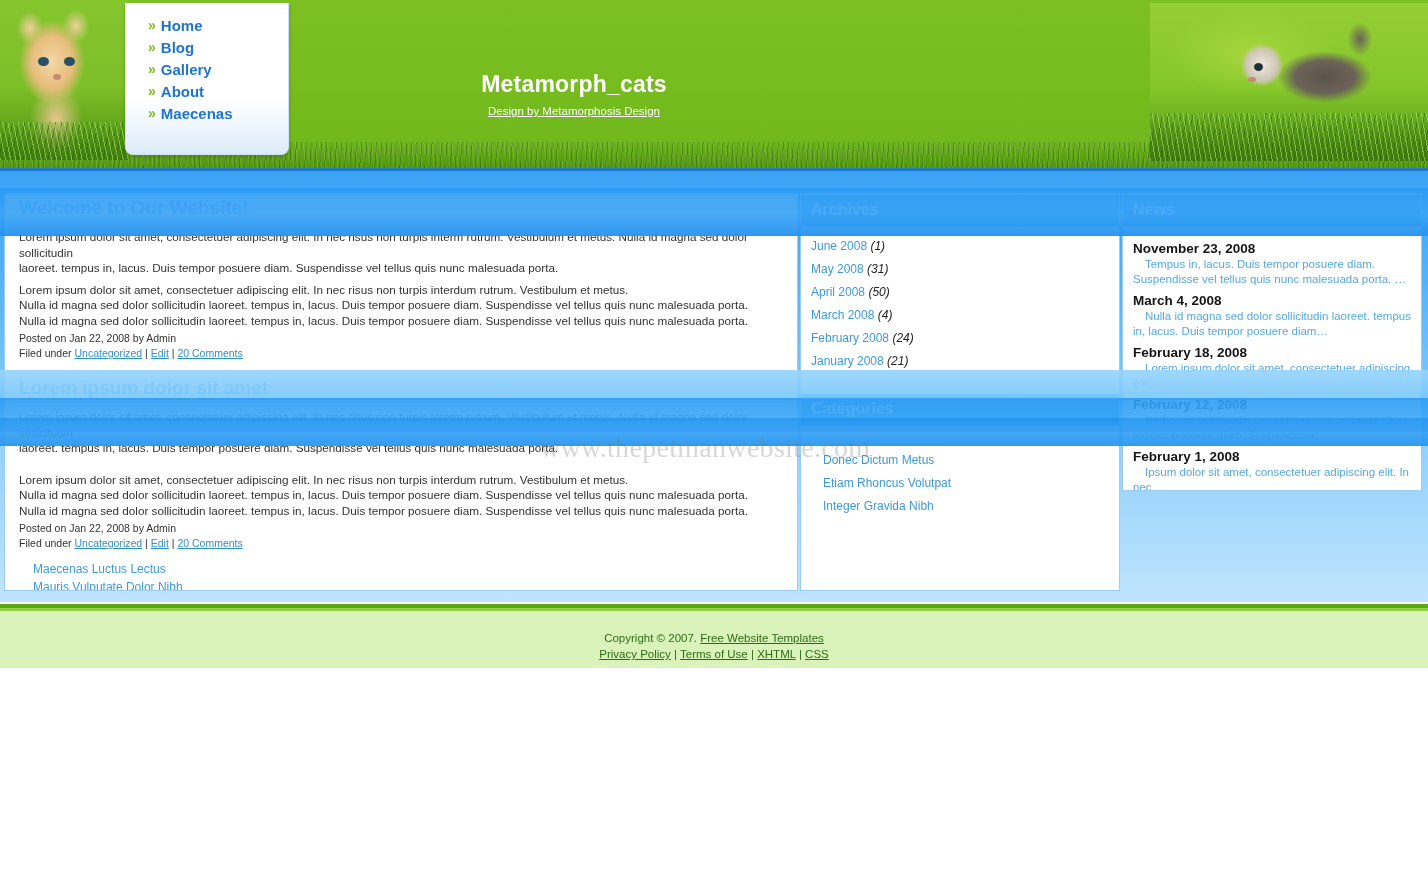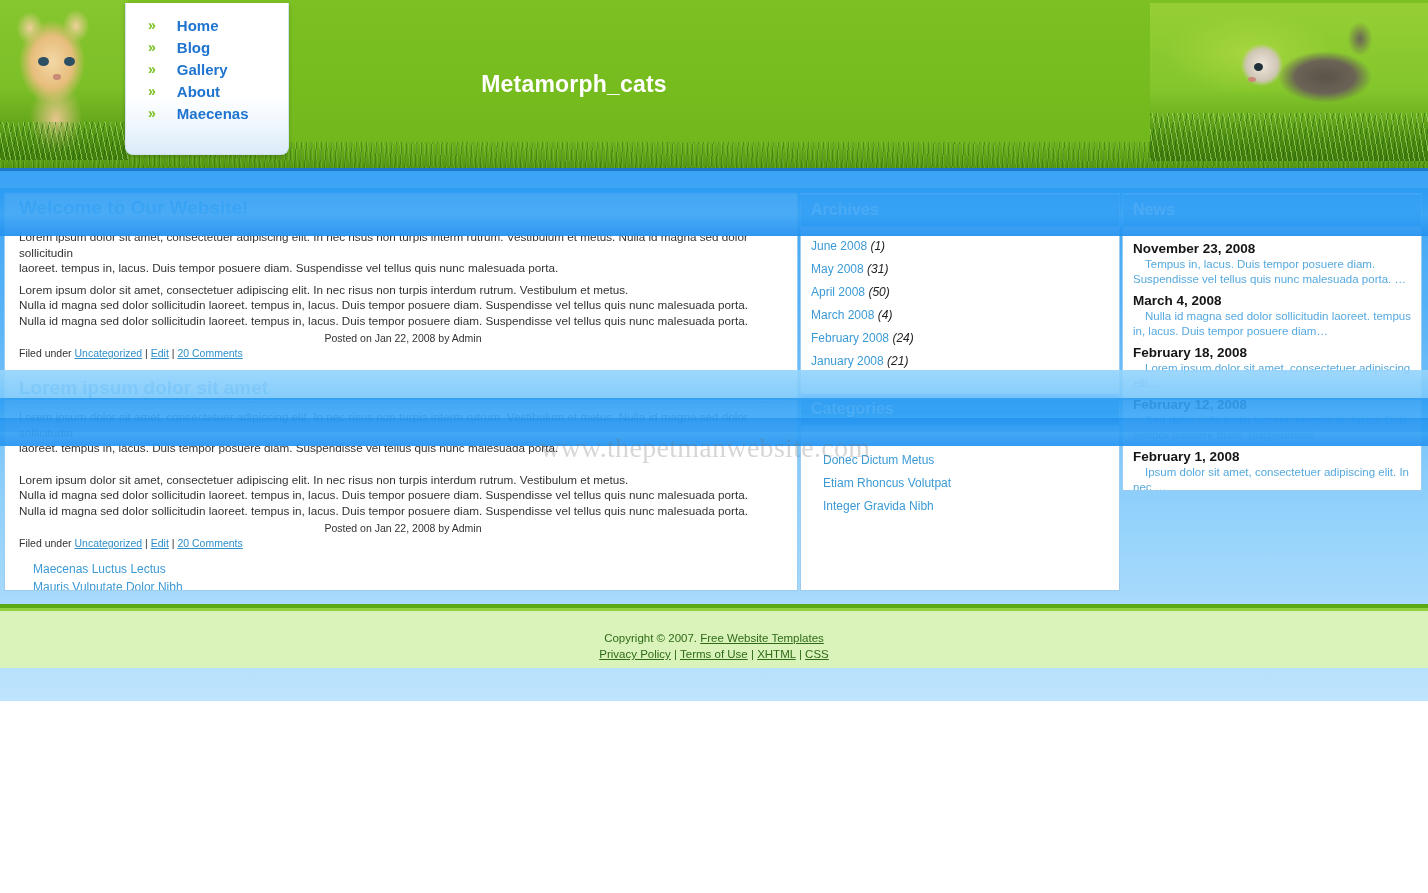--- a/index.html
+++ b/index.html
@@ -73,30 +73,30 @@
     width: 164px; height: 152px;
     background: linear-gradient(to bottom, #ffffff 0%, #ffffff 62%, #eef6fd 82%, #dceaf8 100%);
     border: 1px solid #cfe2f4;
     border-top: none;
     border-radius: 0 0 8px 8px;
     box-shadow: 0 2px 4px rgba(0,0,0,.18);
     padding: 12px 0 0 22px;
   }
   .nav-item { display: flex; align-items: center; margin-bottom: 2px; height: 20px; cursor: pointer; }
   .nav-arrow { color: #7cc024; font-size: 14px; font-weight: bold; margin-right: 5px; line-height: 1; }
-  .nav-label { color: #1f74d0; font-size: 15px; font-weight: bold; margin-left: 16px; }
+  .nav-label { color: #1f74d0; font-size: 15px; font-weight: bold; }
 
   
   #header-title-wrap { position: absolute; left: 300px; top: 36px; width: 548px; text-align: center; margin-top: 35px; }
   #site-title { color: #ffffff; font-size: 23px; font-weight: bold; letter-spacing: .2px; }
   #site-tagline { color: #ffffff; font-size: 11.5px; text-decoration: underline; margin-top: 7px; }
 
   
   #content-shell {
-    position: absolute; left: 0; top: 168px; width: 1428px; height: 533px;
+    position: absolute; left: 0; top: 168px; width: 1428px; height: 434px;
     background: linear-gradient(to bottom, #3aa3f5 0%, #56b2f7 26%, #8fd0fb 62%, #bfe4fd 100%);
   }
   #content-top-rule { position:absolute; left:0; top:0; width:1428px; height:3px; background:#1f79c9; }
 
   
   #main-col {
     position: absolute; left: 4px; top: 25px;
     width: 794px; height: 398px;
     background: #ffffff;
     border: 1px solid #9ccdf1;
@@ -134,21 +134,21 @@
   .post-title {
     color: #4aa6e8; font-size: 19px; font-weight: bold;
     padding: 2px 0 3px 4px; border-bottom: 1px solid #bcd9ef;
     margin: 0;
   }
   .post-title.first { color: #62b5ee; }
   .post-p {
     color: #333333; font-size: 11.7px; line-height: 15.5px;
     margin: 6px 0 0 4px;
   }
-  .post-meta { color: #333333; font-size: 10.5px; margin: 4px 0 0 4px; text-align: center; }
+  .post-meta { color: #333333; font-size: 10.5px; margin: 4px 0 0 4px; }
   .post-links { color: #333333; font-size: 10.5px; margin: 3px 0 0 4px; }
   .post-links a { color: #2f8fcb; text-decoration: underline; }
 
   ul.linklist { list-style: none; margin: 10px 0 0 0; padding: 0 0 0 28px; }
   ul.linklist li { }
   ul.linklist a { color: #3b9ad6; font-size: 12px; text-decoration: none; }
 
   
   .panel-head {
     position: relative; height: 32px;
@@ -209,20 +209,21 @@
   </div>
 
   <div id="kitten-right">
     <div class="eye"></div>
     <div class="nose"></div>
     <div class="grassb"></div>
   </div>
 
   <div id="header-title-wrap">
     <div id="site-title">Metamorph_cats</div>
+    <div id="site-tagline">Design by Metamorphosis Design</div>
   </div>
 
   <nav id="nav">
     <div class="nav-item">
       <span class="nav-arrow">»</span>
       <span class="nav-label">Home</span>
     </div>
     <div class="nav-item">
       <span class="nav-arrow">»</span>
       <span class="nav-label">Blog</span>

